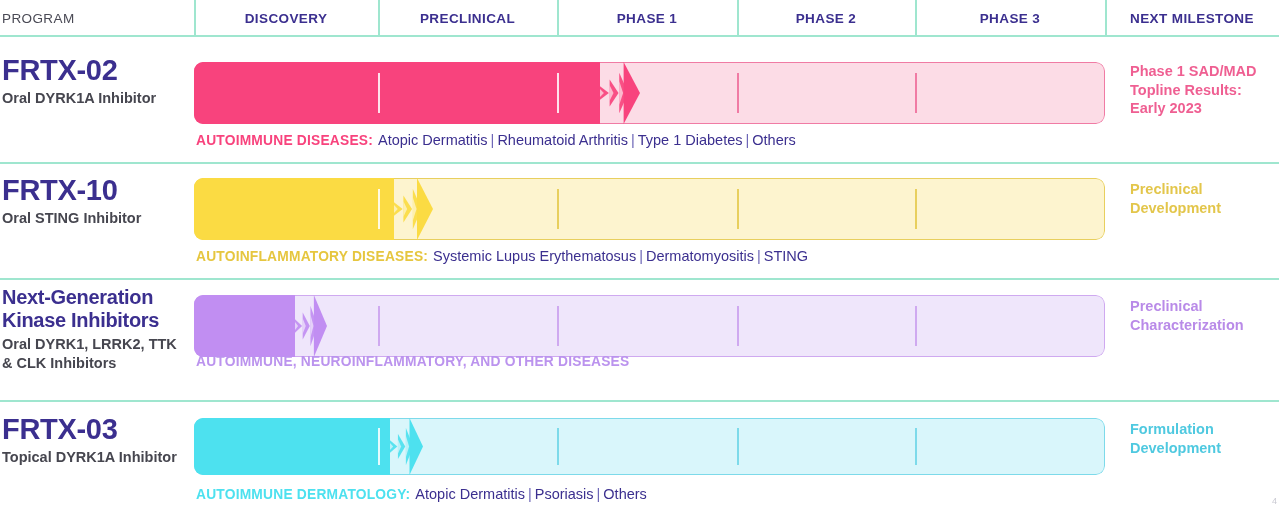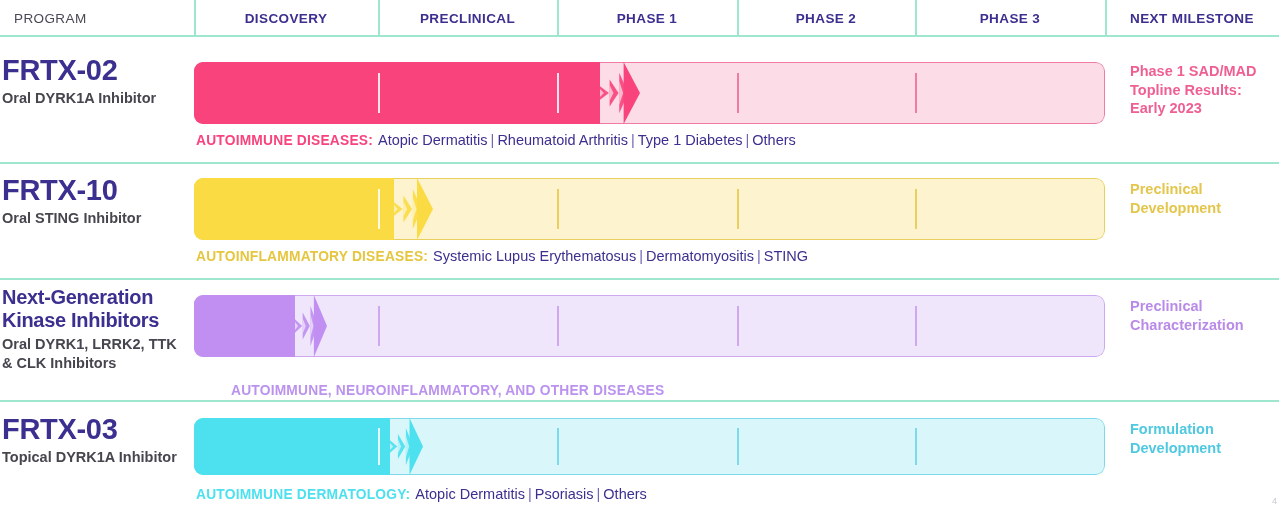--- a/index.html
+++ b/index.html
@@ -17,21 +17,21 @@
   .pipeline{position:absolute;left:0;top:0;width:1279px;height:506px;}
 
   
   .hdr{position:absolute;left:0;top:0;width:1279px;height:36px;}
   .hdr-cell{
     position:absolute;top:0;height:36px;
     display:flex;align-items:center;justify-content:center;
     font-size:13.5px;font-weight:600;letter-spacing:.4px;
     color:#3b2f8f;white-space:nowrap;
   }
-  .hdr-cell.program{justify-content:flex-start;padding-left:14px;color:#4a4a55;font-weight:500;}
+  .hdr-cell.program{justify-content:flex-start;padding-left:2px;color:#4a4a55;font-weight:500;}
   .hdr-rule{position:absolute;left:0;top:35px;width:1279px;height:2px;background:#9fe6cf;}
   .hdr-div{position:absolute;top:0;width:1.5px;height:35px;background:#9fe6cf;}
   .row-rule{position:absolute;left:0;width:1279px;height:1.5px;background:#9fe6cf;}
 
   
   .prog{position:absolute;left:2px;width:186px;}
   .prog-name{
     font-size:29px;font-weight:700;color:#3b2f8f;letter-spacing:-.3px;
     line-height:1.06;margin:0 0 3px 0;
   }
@@ -170,21 +170,21 @@
               <path d="M 15.42168674698795 19.27391304347826 L 18.50602409638554 31 L 15.42168674698795 42.72608695652174 Z" fill="#efe6fb" opacity="0.75"></path>
               <path d="M 18.891566265060238 0 L 32 31 L 18.891566265060238 62 Z" fill="#c18ef2"></path>
             </svg>
           </div>
           <div class="tick" style="left: 184px; background: rgb(207, 169, 240);"></div>
           <div class="tick" style="left: 363px; background: rgb(207, 169, 240);"></div>
           <div class="tick" style="left: 543px; background: rgb(207, 169, 240);"></div>
           <div class="tick" style="left: 721px; background: rgb(207, 169, 240);"></div>
         </div>
       </div>
-      <div class="ind" style="top: 383px; margin-left: 35px;"><span class="ind-cat" style="color: rgb(187, 147, 238);">AUTOIMMUNE, NEUROINFLAMMATORY, AND OTHER DISEASES</span></div>
+      <div class="ind" style="top: 354px;"><span class="ind-cat" style="color: rgb(187, 147, 238);">AUTOIMMUNE, NEUROINFLAMMATORY, AND OTHER DISEASES</span></div>
       <div class="miles" style="top: 297px; color: rgb(185, 138, 232);">Preclinical Characterization</div>
       <div class="row-rule" style="top: 400px;"></div>
       <div class="prog" style="top: 414px;">
         <div class="prog-name">FRTX-03</div>
         <div class="prog-sub">Topical DYRK1A Inhibitor</div>
       </div>
       <div class="bar-wrap" style="top: 418px; height: 57px;">
         <div class="bar">
           <div class="bar-bg" style="background: rgb(217, 246, 251); border: 1.5px solid rgb(125, 218, 234);"></div>
           <div class="bar-fill" style="width: 196px; background: rgb(77, 225, 239);"></div>

